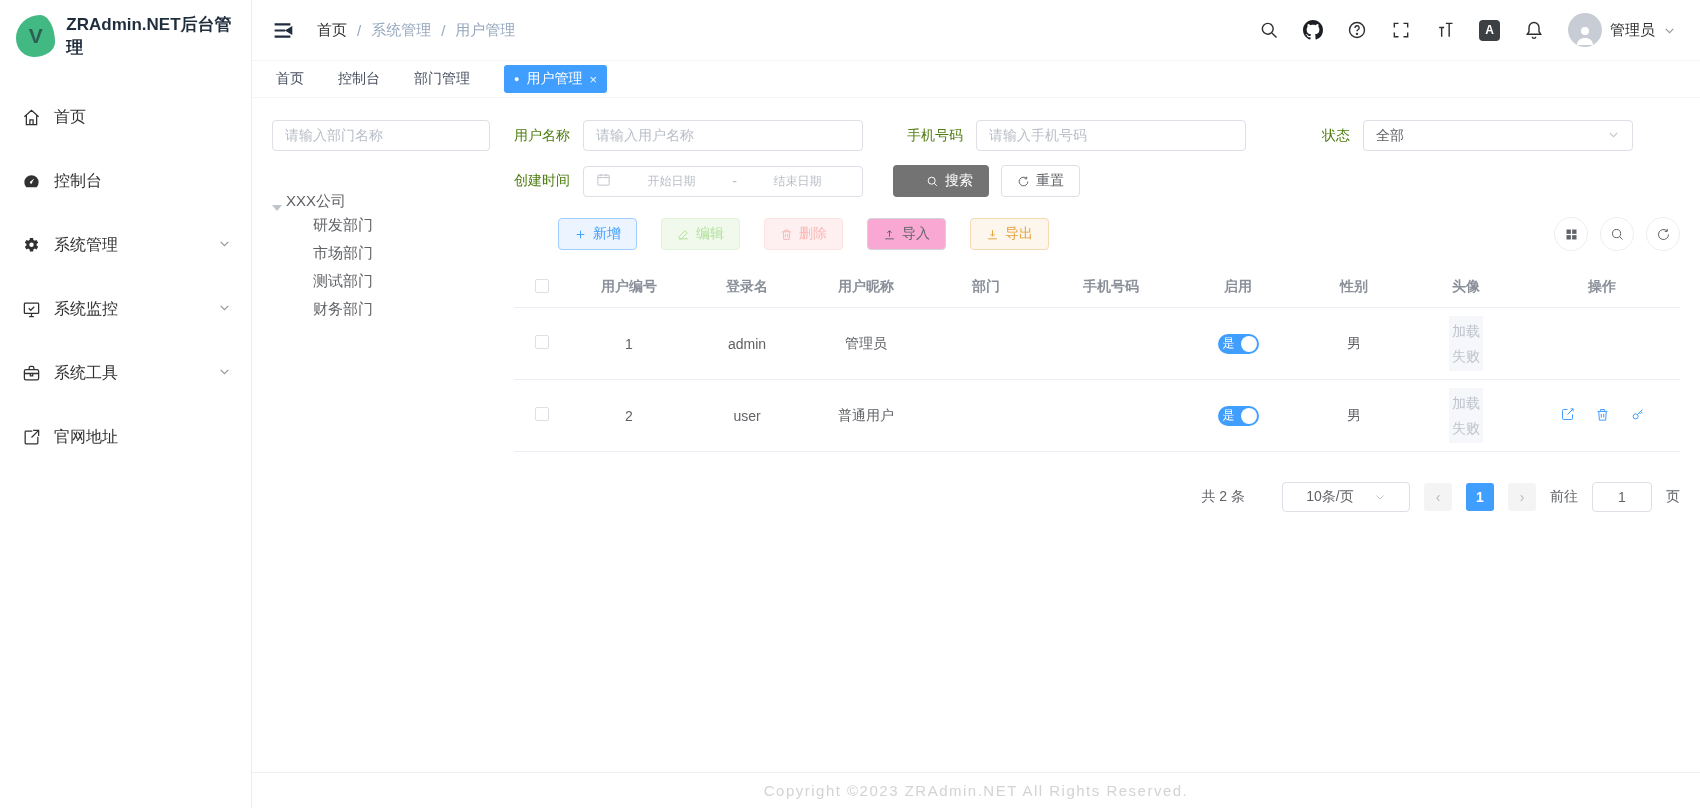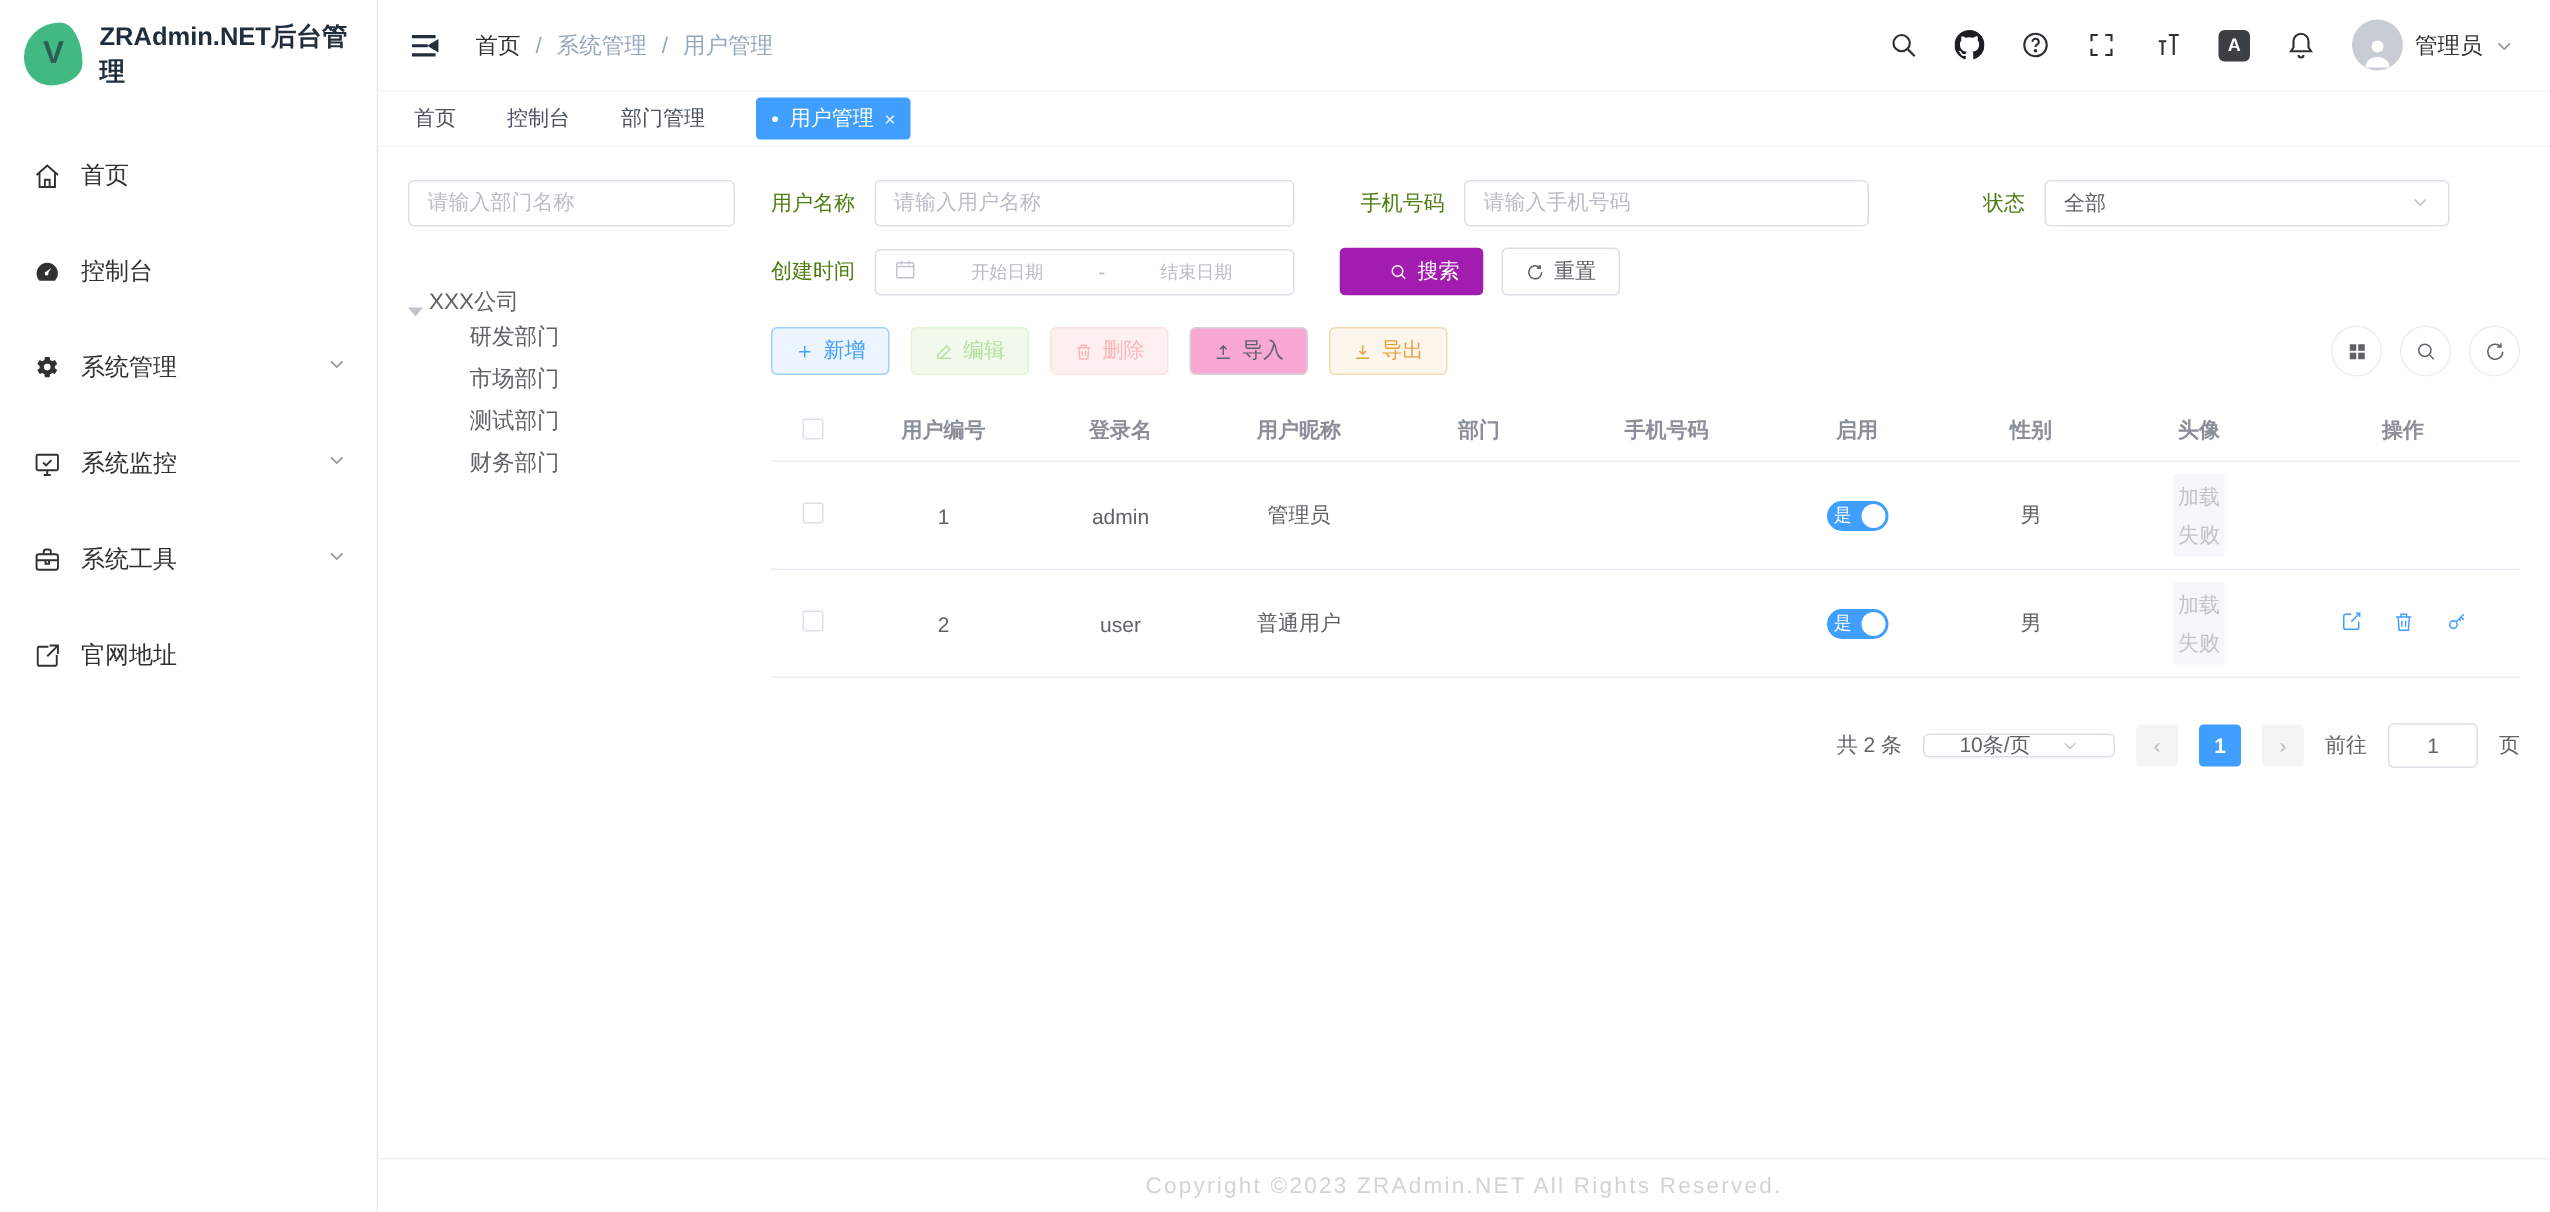--- a/index.html
+++ b/index.html
@@ -75,23 +75,23 @@
   .sel { justify-content:space-between; cursor:pointer; }
   .sel .chevron svg { width:13px; height:13px; stroke:#c0c4cc; stroke-width:2; fill:none; }
   .date-input { display:flex; align-items:center; gap:8px; color:#b8bec7; }
   .date-input .cal svg { width:15px; height:15px; stroke:#c0c4cc; stroke-width:1.6; fill:none; }
   .date-part { flex:1; text-align:center; font-size:12px; color:#b8bec7; }
   .date-sep { color:#b8bec7; }
   .btn { height:32px; border-radius:4px; border:1px solid transparent; font-size:14px;
     display:inline-flex; align-items:center; gap:6px; padding:0 15px; cursor:pointer;
     font-family:inherit; background:#fff; }
   .btn svg { width:13px; height:13px; stroke-width:1.8; fill:none; stroke:currentColor; }
-  .btn-search { background:#a21caf; color:#fff; margin-left:30px;padding-left:32px; }
+  .btn-search { background:#737373; color:#fff; margin-left:30px;padding-left:32px; }
   .btn-reset { border-color:#dcdfe6; color:#606266; margin-left:12px; }
-  .action-row { margin-top:20px; display:flex; align-items:center; gap:14px; }
+  .action-row { margin-top:20px; display:flex; align-items:center; gap:24px;margin-left:44px; }
   .btn-add    { background:#ecf5ff; border-color:#a0cfff; color:#409eff; }
   .btn-edit   { background:#f0f9eb; border-color:#e1f3d8; color:#b3e19d; cursor:not-allowed; }
   .btn-del    { background:#fef0f0; border-color:#fde2e2; color:#fab6b6; cursor:not-allowed; }
   .btn-import { background:#f9a8d4; border-color:#d3d4d6; color:#606266; }
   .btn-export { background:#fdf6ec; border-color:#f5dab1; color:#e6a23c; }
   .tool-circles { margin-left:auto; display:flex; gap:12px; }
   .circle-btn { width:34px; height:34px; border-radius:50%; border:1px solid #eceef1; background:#fff;
     display:flex; align-items:center; justify-content:center; cursor:pointer; }
   .circle-btn svg { width:15px; height:15px; stroke:#5f6368; stroke-width:1.6; fill:none; }
   .circle-btn svg.f { fill:#5f6368; stroke:none; }
@@ -108,22 +108,22 @@
   .toggle .t-label { color:#fff; font-size:12px; margin-left:5px; }
   .toggle .knob { position:absolute; right:2px; width:16px; height:16px; background:#fff; border-radius:50%; }
   .avatar-fail { display:inline-block; width:34px; background:#f5f7fa; color:#bfc4cd;
     font-size:14px; line-height:1.75; padding:3px 2px; word-break:break-all; }
   .op-icons { display:inline-flex; gap:20px; }
   .op-icons svg { width:15px; height:15px; stroke:#409eff; stroke-width:1.6; fill:none; cursor:pointer; }
 
   
   .pagination { margin-top:30px; display:flex; align-items:center; justify-content:flex-end;
     gap:14px; font-size:14px; color:#606266; }
-  .page-size { width:128px; height:16px; border:1px solid #dcdfe6; border-radius:4px;
-    display:flex; align-items:center; justify-content:center; gap:20px; cursor:pointer; color:#606266; }
+  .page-size { width:128px; height:30px; border:1px solid #dcdfe6; border-radius:4px;
+    display:flex; align-items:center; justify-content:center; gap:20px; cursor:pointer; color:#606266;margin-left:23px; }
   .page-size svg { width:12px; height:12px; stroke:#c0c4cc; stroke-width:2; fill:none; }
   .pg-btn { width:28px; height:28px; border-radius:3px; background:#f4f4f5; color:#b6bac1;
     display:flex; align-items:center; justify-content:center; cursor:pointer; font-size:14px; }
   .pg-num { width:28px; height:28px; border-radius:3px; background:#409eff; color:#fff;
     display:flex; align-items:center; justify-content:center; font-weight:bold; cursor:pointer; }
   .goto-input { width:60px; height:30px; border:1px solid #dcdfe6; border-radius:4px;
     text-align:center; font-size:14px; color:#606266; outline:none; font-family:inherit; }
 
   
   .footer { height:36px; border-top:1px solid #f1f1f1; display:flex; align-items:center;

